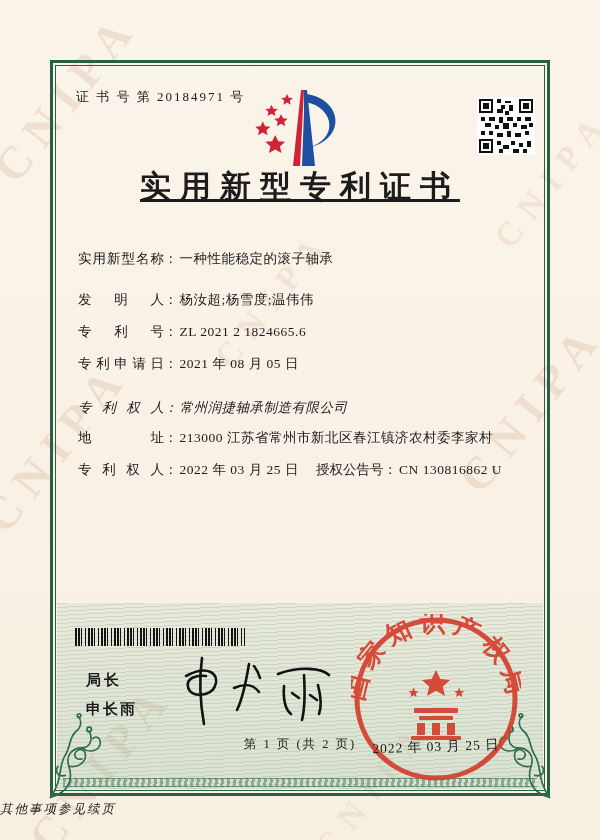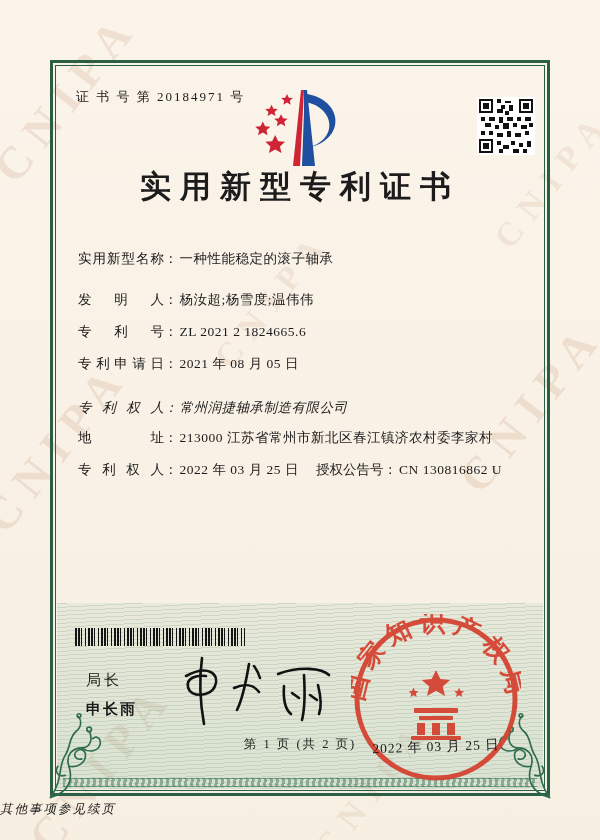--- a/index.html
+++ b/index.html
@@ -33,21 +33,21 @@
     border-top:1px solid rgba(46,107,79,.55);border-bottom:1px solid rgba(46,107,79,.55);
     background:repeating-linear-gradient(100deg,rgba(46,107,79,.45) 0 3px,rgba(0,0,0,0) 3px 6px);}
   .flourish{position:absolute;width:92px;height:92px;z-index:3;}
   .flourish.left{left:-8px;bottom:-10px;}
   .flourish.right{right:-8px;bottom:-10px;transform:scaleX(-1);}
   
   .cert-no{position:absolute;left:76px;top:88px;font-size:13px;letter-spacing:2px;z-index:2;}
   .logo{position:absolute;left:243px;top:82px;width:118px;height:90px;z-index:2;}
   .qr{position:absolute;left:477px;top:97px;width:58px;height:58px;z-index:2;background:#fff;}
   .title{position:absolute;left:0;top:166px;width:100%;text-align:center;
-    font-size:31px;font-weight:700;letter-spacing:9px;z-index:2;}
+    font-size:31px;font-weight:700;letter-spacing:9px;z-index:2;text-decoration:underline;}
   
   .fields{position:absolute;left:78px;top:246px;width:452px;z-index:2;font-size:13.5px;}
   .frow{position:relative;line-height:18px;white-space:nowrap;}
   .r1{margin-top:4px;} .r2{margin-top:23px;} .r3{margin-top:14px;} .r4{margin-top:14px;}
   .r5{margin-top:26px;font-style:italic;} .r6{margin-top:12px;} .r7{margin-top:14px;}
   .flabel{display:inline-block;width:86px;text-align:justify;text-align-last:justify;vertical-align:top;}
   .fcolon{display:inline-block;margin:0 2px 0 0;}
   .fvalue{letter-spacing:.5px;}
   .pair2{position:absolute;left:238px;top:0;white-space:nowrap;}
   
@@ -55,21 +55,21 @@
     font-size:13px;font-style:italic;line-height:1.82;letter-spacing:.4px;color:#222;}
   .bodytext p{margin:0 0 2px 0;text-indent:2em;}
   
   .barcode{position:absolute;left:75px;top:628px;width:170px;height:18px;z-index:2;
     background:repeating-linear-gradient(90deg,
       #141414 0 2px,rgba(0,0,0,0) 2px 3px,
       #141414 3px 5px,rgba(0,0,0,0) 5px 6px,
       #141414 6px 7px,rgba(0,0,0,0) 7px 10px,
       #141414 10px 11px,rgba(0,0,0,0) 11px 13px);}
   
-  .sig-title{position:absolute;left:86px;top:671px;font-size:15px;font-weight:400;letter-spacing:3px;z-index:2;}
+  .sig-title{position:absolute;left:86px;top:671px;font-size:15px;font-weight:700;letter-spacing:3px;z-index:2;}
   .sig-name{position:absolute;left:86px;top:700px;font-size:15px;font-weight:600;letter-spacing:2px;z-index:2;text-align:center;}
   .signature{position:absolute;left:172px;top:648px;width:175px;height:82px;z-index:2;}
   
   .seal{position:absolute;left:351px;top:614px;width:170px;height:170px;z-index:3;}
   .seal svg{position:absolute;left:0;top:0;opacity:.93;}
   .seal-date{position:absolute;left:8px;top:124px;width:154px;text-align:center;
     font-size:13.5px;color:#161616;transform:rotate(-2deg);letter-spacing:1px;z-index:4;}
   
   .page-num{position:absolute;left:0;top:736px;width:100%;text-align:center;font-size:12.5px;letter-spacing:2px;z-index:2;}
   .cont-note{position:absolute;left:0;top:801px;width:100%;

